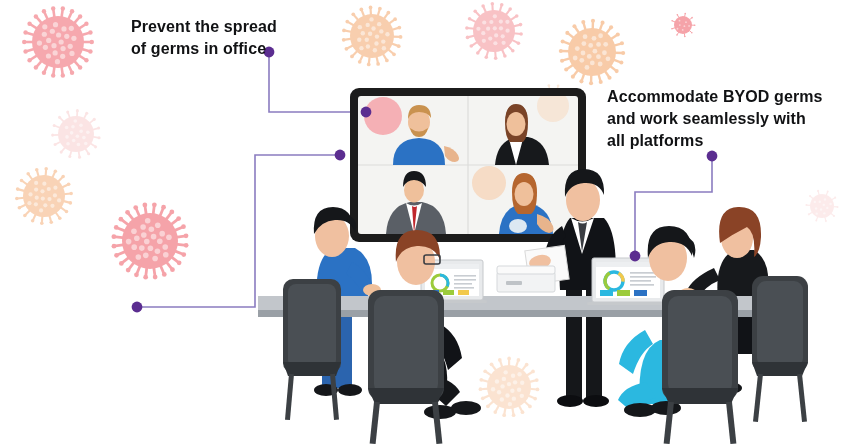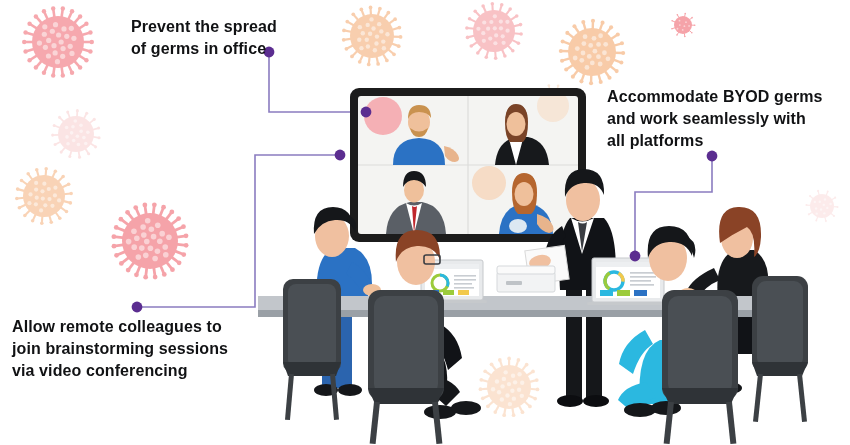--- a/index.html
+++ b/index.html
@@ -923,17 +923,14 @@
         <circle cx="137" cy="307" r="5.4" fill="#5B2D90"></circle>
         <circle cx="340" cy="155" r="5.4" fill="#5B2D90"></circle>
       </g>
   </svg>
 
   <div class="callout" id="c0">Prevent the spread
 of germs in office</div>
   <div class="callout" id="c1">Accommodate BYOD germs
 and work seamlessly with
 all platforms</div>
-  <div class="callout" id="c2">Allow remote colleagues to
-join brainstorming sessions
-via video conferencing</div>
 
 </div>
 
 </body></html>

